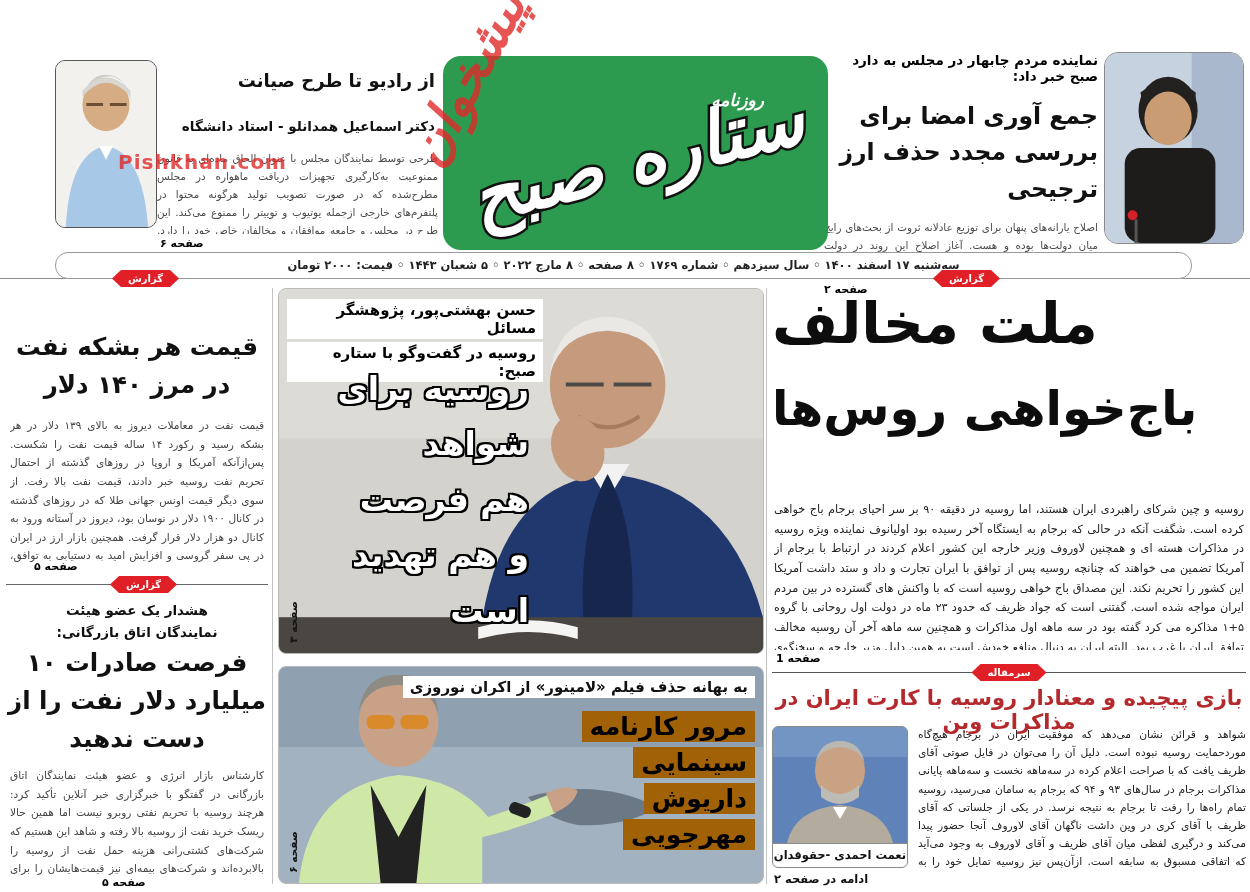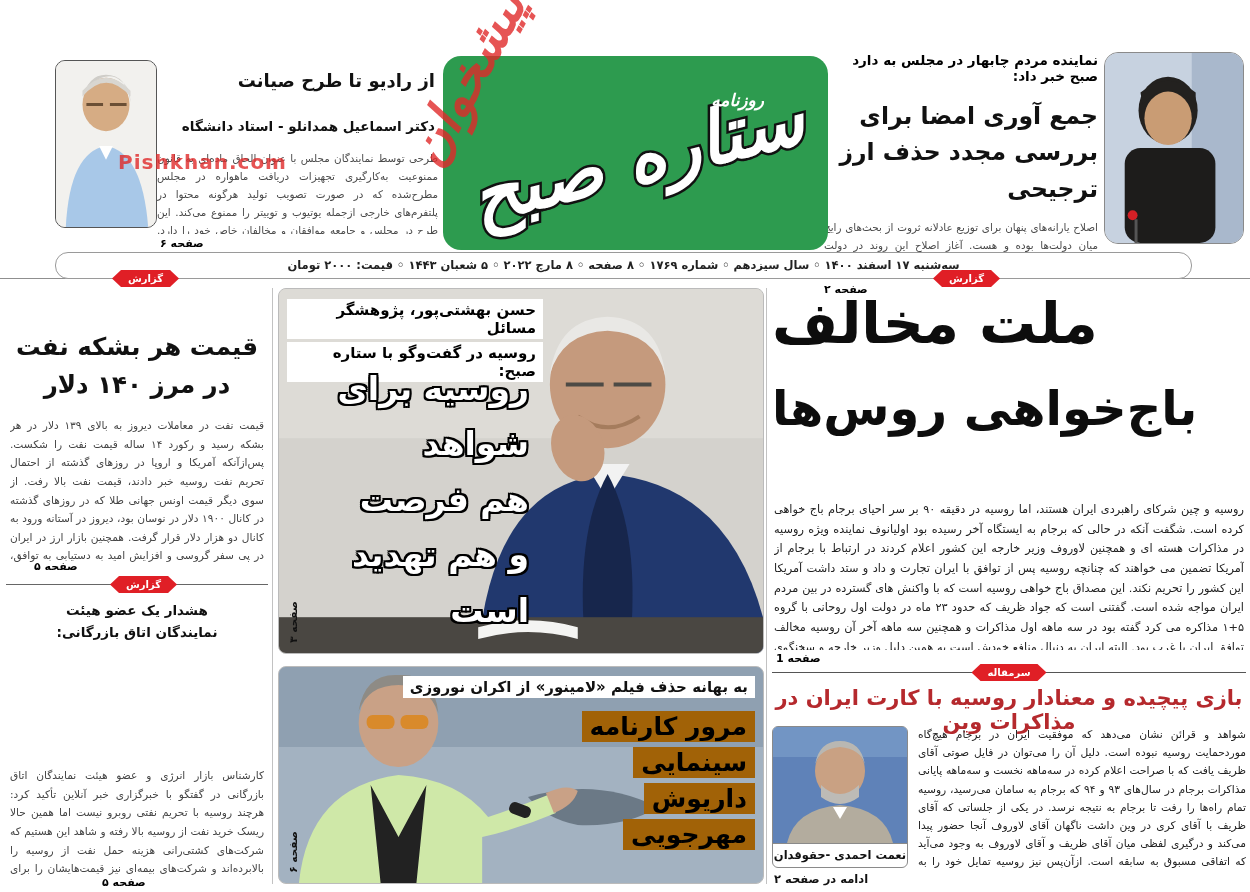--- a/index.html
+++ b/index.html
@@ -243,17 +243,18 @@
 
   <div id="col-left" class="col">
     <div class="lc-head" style="top:40px;">قیمت هر بشکه نفت در مرز ۱۴۰ دلار</div>
     <div class="lc-body" style="top:128px; height:146px;">قیمت نفت در معاملات دیروز به بالای ۱۳۹ دلار در هر بشکه رسید و رکورد ۱۴ ساله قیمت نفت را شکست. پس‌ازآنکه آمریکا و اروپا در روزهای گذشته از احتمال تحریم نفت روسیه خبر دادند، قیمت نفت بالا رفت. از سوی دیگر قیمت اونس جهانی طلا که در روزهای گذشته در کانال ۱۹۰۰ دلار در نوسان بود، دیروز در آستانه ورود به کانال دو هزار دلار قرار گرفت. همچنین بازار ارز در ایران در پی سفر گروسی و افزایش امید به دستیابی به توافق، در کانال ۲۵ هزار تومان در نوسان است و روز گذشته دلار آزاد با ۲۰۰ تومان افزایش قیمت به ۲۵هزار و ...</div>
     <div class="lc-page page-tag" style="top:272px; left:28px;">صفحه ۵</div>
 
     <div class="hrule" style="top:296px; border-top-color:#666;"></div>
     <div class="ribbon" style="top:288px; left:104px;">گزارش</div>
 
     <div class="lc-kicker" style="top:312px; font-size:13.5px; padding:0 30px;">هشدار یک عضو هیئت نمایندگان اتاق بازرگانی:</div>
+    <div class="lc-head" style="top:356px;">فرصت صادرات ۱۰ میلیارد دلار نفت را از دست ندهید</div>
     <div class="lc-body" style="top:478px; height:112px;">کارشناس بازار انرژی و عضو هیئت نمایندگان اتاق بازرگانی در گفتگو با خبرگزاری خبر آنلاین تأکید کرد: هرچند روسیه با تحریم نفتی روبرو نیست اما همین حالا ریسک خرید نفت از روسیه بالا رفته و شاهد این هستیم که شرکت‌های کشتی‌رانی هزینه حمل نفت از روسیه را بالابرده‌اند و شرکت‌های بیمه‌ای نیز قیمت‌هایشان را برای روسیه افزایش داده‌اند. وی با اشاره به اینکه بسیاری از کشورها بدون آنکه تحریمی اعلام کنند خرید نفت از روسیه را به خاطر تبعات احتمالی بعدی متوقف کرده‌اند، گفت: این وضعیت هم فرصتی برای ایران...</div>
     <div class="lc-page page-tag" style="top:588px; left:96px;">صفحه ۵</div>
   </div>
 
 </div>
 
 </body></html>

